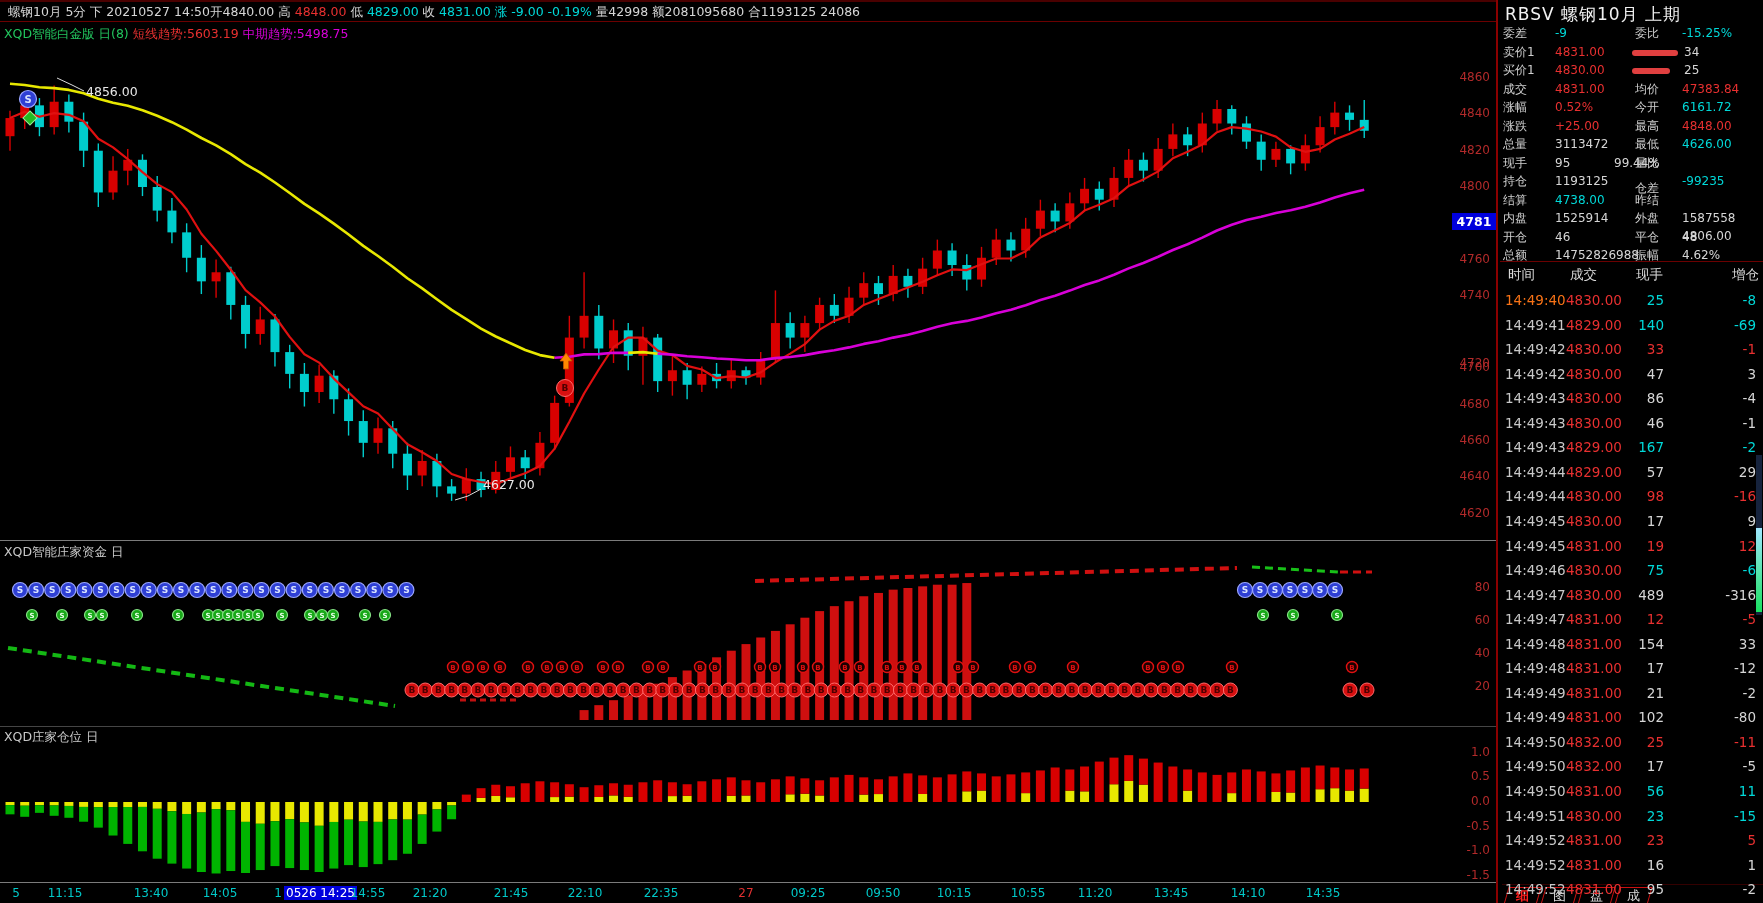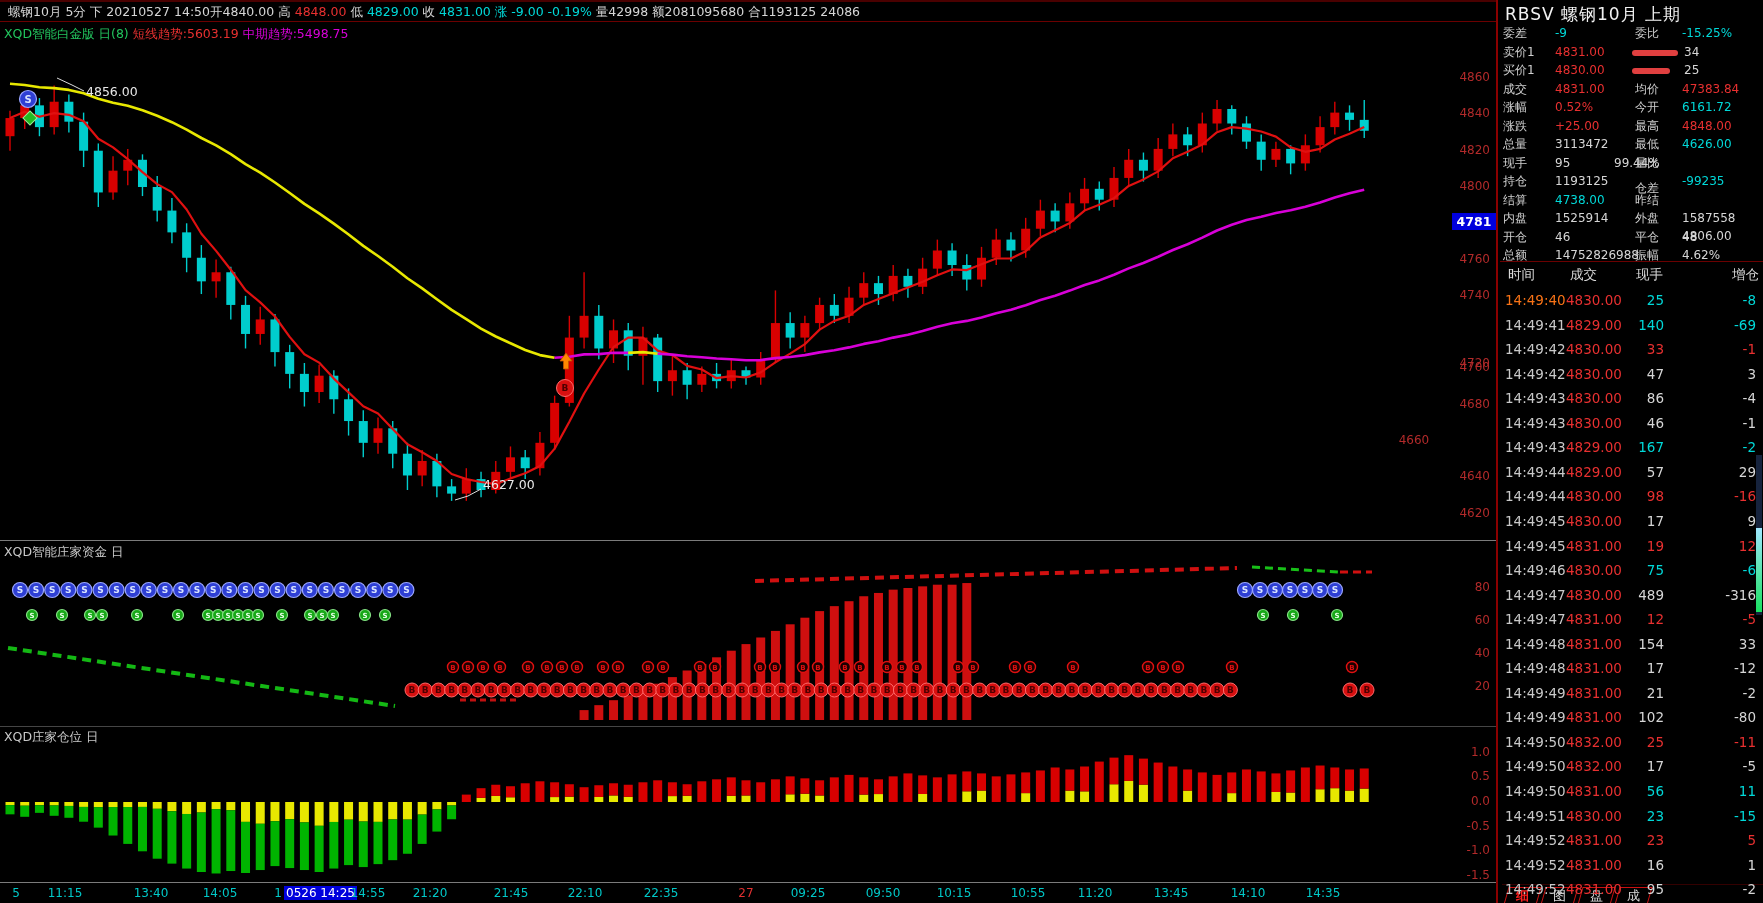--- a/index.html
+++ b/index.html
@@ -767,21 +767,21 @@
   <div class="abs tabs" id="tabs"><span class="tab active"><span>细</span></span><span class="tab"><span>图</span></span><span class="tab"><span>盘</span></span><span class="tab"><span>成</span></span></div>
 <div class="abs axis" style="left:1450px;top:70.142px;">4860</div>
     <div class="abs axis" style="left:1450px;top:106.428px;">4840</div>
     <div class="abs axis" style="left:1450px;top:142.714px;">4820</div>
     <div class="abs axis" style="left:1450px;top:179px;">4800</div>
     <div class="abs axis" style="left:1450px;top:251.572px;">4760</div>
     <div class="abs axis" style="left:1450px;top:287.858px;">4740</div>
     <div class="abs axis" style="left:1450px;top:324.144px;margin-top:32px;">4720</div>
     <div class="abs axis" style="left:1450px;top:360.43px;">4700</div>
     <div class="abs axis" style="left:1450px;top:396.716px;">4680</div>
-    <div class="abs axis" style="left:1394px;top:433.002px;text-align:center;">4660</div>
+    <div class="abs axis" style="left:1450px;top:433.002px;">4660</div>
     <div class="abs axis" style="left:1450px;top:469.288px;">4640</div>
     <div class="abs axis" style="left:1450px;top:505.57400000000007px;">4620</div>
     <div class="abs axis" style="left:1450px;top:580px;">80</div>
     <div class="abs axis" style="left:1450px;top:613px;">60</div>
     <div class="abs axis" style="left:1450px;top:646px;">40</div>
     <div class="abs axis" style="left:1450px;top:679px;">20</div>
     <div class="abs axis" style="left:1450px;top:744.7px;">1.0</div>
     <div class="abs axis" style="left:1450px;top:769.35px;">0.5</div>
     <div class="abs axis" style="left:1450px;top:794px;">0.0</div>
     <div class="abs axis" style="left:1450px;top:818.65px;">-0.5</div>

